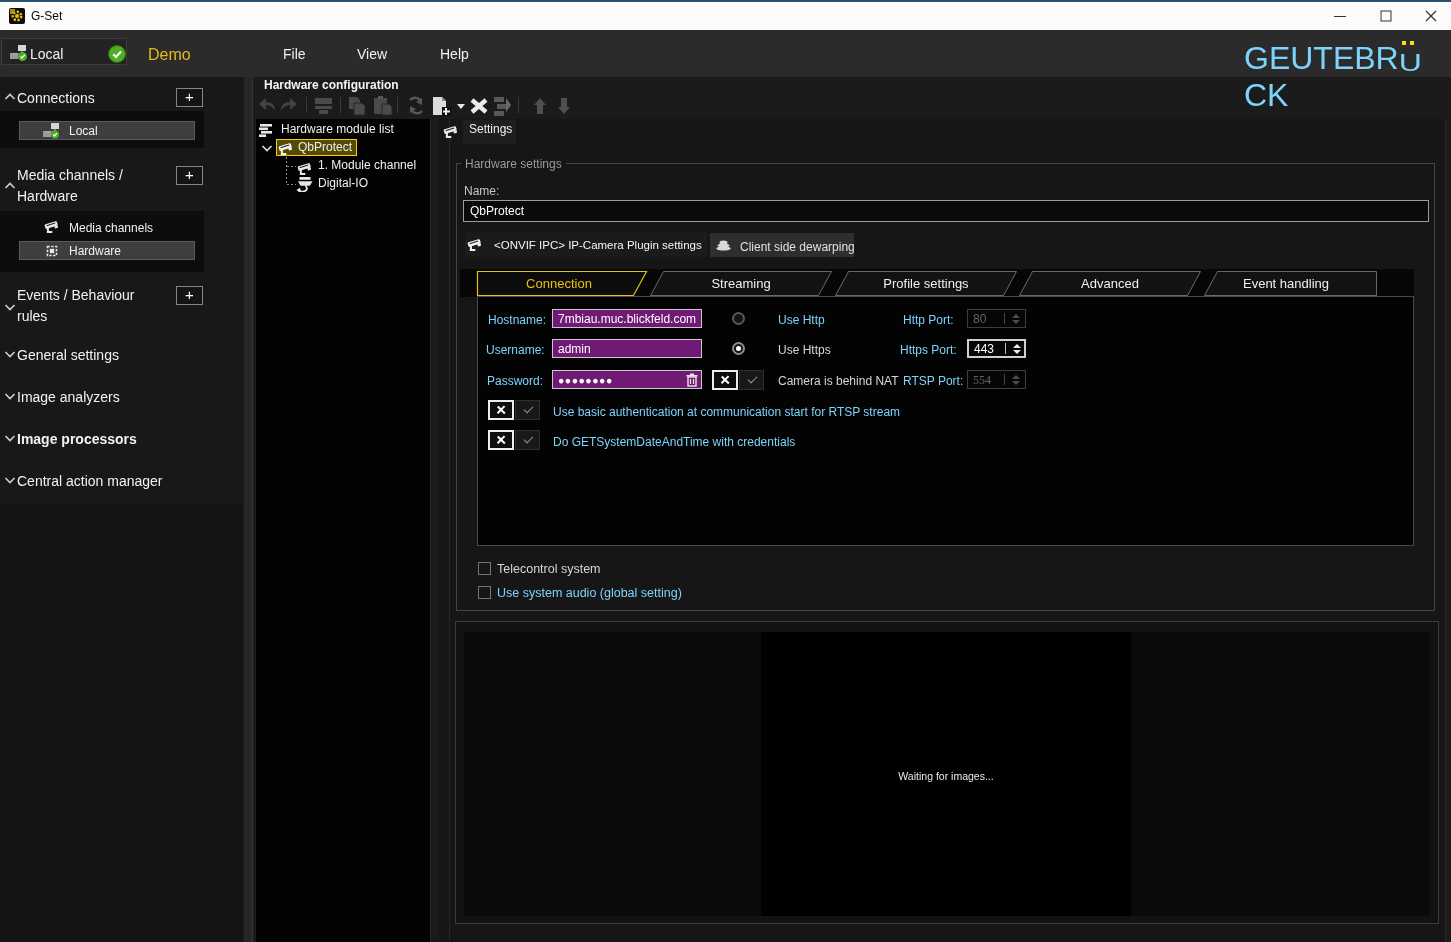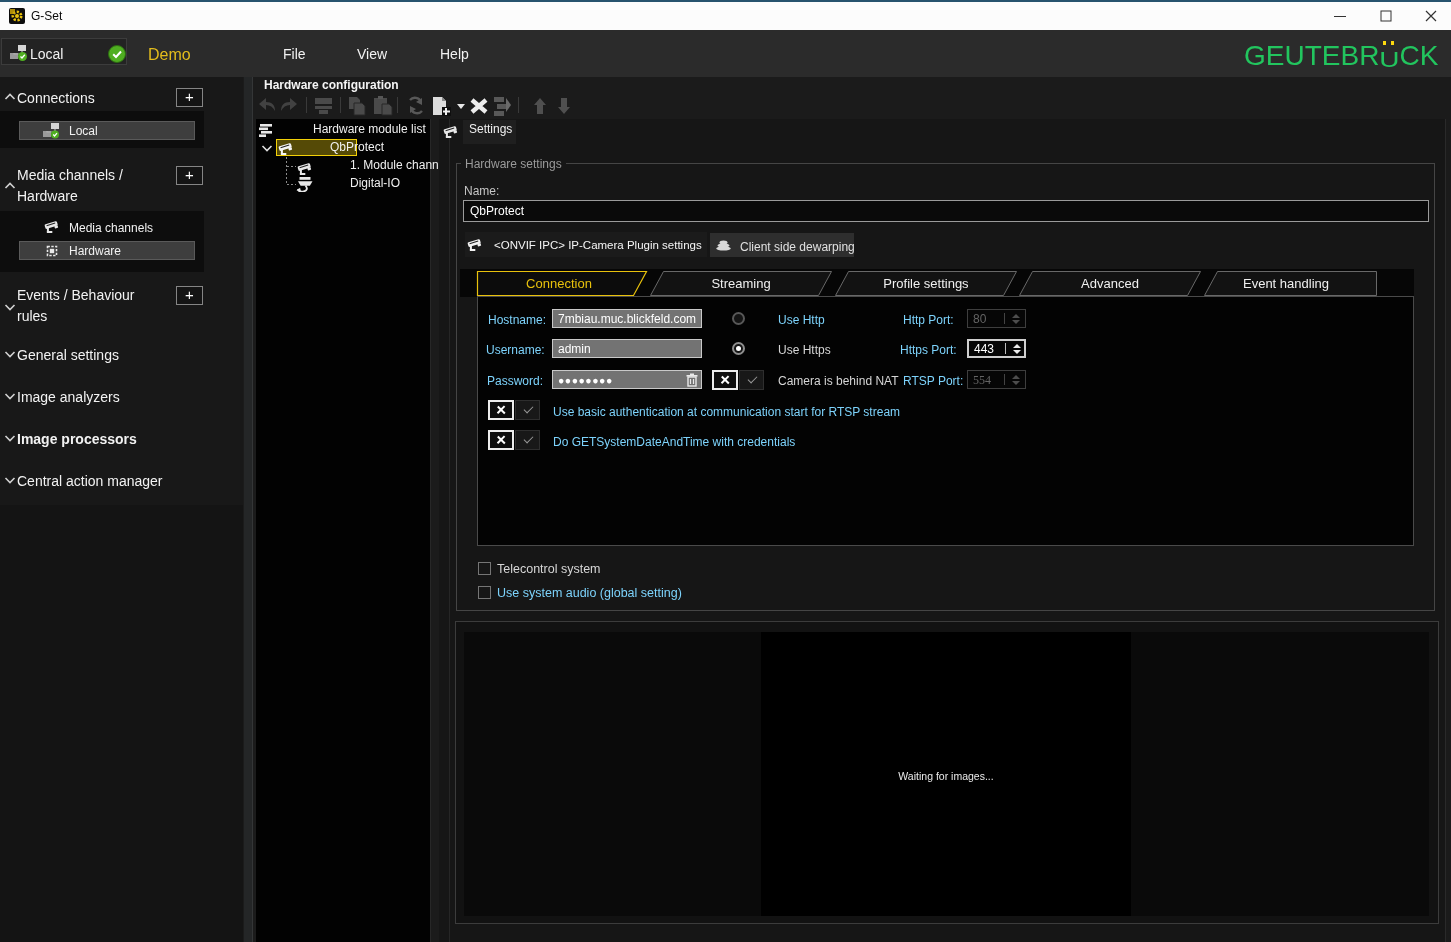--- a/index.html
+++ b/index.html
@@ -13,21 +13,21 @@
   #titlebar { left:0; top:2px; width:1451px; height:28px; background:#fcfcfc; }
   #apptitle { left:31px; top:9px; font-size:12px; color:#0a0a0a; }
   .winglyph { top:2px; height:28px; }
 
   
   #menubar { left:0; top:30px; width:1451px; height:47px; background:#2b2b2b; }
   #localbox { left:1px; top:38px; width:126px; height:27px; background:#232323; border:1px solid #3c3c3c; }
   #localtxt { left:30px; top:46px; font-size:14px; color:#f2f2f2; }
   #demotxt { left:148px; top:46px; font-size:16px; color:#e3bc1c; }
   .menuitem { top:46px; font-size:14px; color:#f2f2f2; }
-  #logo { left:1244px; top:40px; font-size:28px; color:#22c55e; letter-spacing:0px; }
+  #logo { left:1244px; top:40px; font-size:32px; color:#7dd3fc; letter-spacing:0px; }
   #logo .ue { position:relative; display:inline-block; }
   #logo .ue i { font-style:normal; display:inline-block; transform:scaleY(0.76); transform-origin:50% 100%; }
   #logo .ue::before { content:""; position:absolute; left:3.5px; top:1px; width:3.5px; height:3.5px;
     background:#fdd90f; box-shadow:8px 0 0 #fdd90f; }
 
   
   #sidebar { left:0; top:77px; width:243px; height:865px; background:#181818; }
   .sechead { position:absolute; left:17px; font-size:14px; color:#f2f2f2; line-height:21px; }
   .plusbtn { position:absolute; left:176px; width:27px; height:19px; background:#141414;
     border:1px solid #858585; color:#fff; text-align:center; line-height:16px; font-size:15px; font-weight:400; }
@@ -35,21 +35,21 @@
   .selrow { position:absolute; left:19px; width:176px; height:19px; background:#3e3e3e;
     border:1px solid #5a5a5a; }
   .rowtxt { position:absolute; font-size:12px; color:#f2f2f2; }
   .chev { position:absolute; left:4px; }
 
   
   #hwconf { left:264px; top:78px; font-size:12px; font-weight:bold; color:#f5f5f5; }
 
   
   #tree { left:256px; top:119px; width:175px; height:823px; background:#020202; border-right:1px solid #272727; }
-  .treetxt { position:absolute; font-size:12px; color:#f0f0f0;margin-left:32px; }
+  .treetxt { position:absolute; font-size:12px; color:#f0f0f0; }
   #qbbox { left:276px; top:139px; width:81px; height:17px; background:#554a06; border:1px solid #f2d008; }
   .dotv { position:absolute; width:1px; background-image:linear-gradient(#8a8a8a 50%, transparent 50%);
     background-size:1px 4px; }
   .doth { position:absolute; height:1px; background-image:linear-gradient(90deg,#8a8a8a 50%, transparent 50%);
     background-size:4px 1px; }
 
   
   #setpanel { left:439px; top:119px; width:1007px; height:823px; background:#161616; border-right:1px solid #2a2a2a; }
   #stabbg { left:463px; top:120px; width:53px; height:24px; background:#1f1f1f; }
   #stabtxt { left:469px; top:122px; font-size:12px; color:#f0f0f0; }
@@ -63,21 +63,21 @@
 
   #pluginrow { left:465px; top:232px; width:242px; height:25px; background:#1b1b1b; }
   #plugintxt { left:494px; top:239px; font-size:11.5px; color:#f5f5f5; }
   #dewarpbtn { left:710px; top:233px; width:144px; height:24px; background:#2e2e2e; }
   #dewarptxt { left:740px; top:240px; font-size:12px; color:#e0e0e0; }
 
   
   #formbox { left:477px; top:296px; width:937px; height:250px; background:#030303; border:1px solid #4a4a4a; }
   .flabel { position:absolute; font-size:12px; color:#7dd3fc; }
   .fwhite { position:absolute; font-size:12px; color:#d6d6d6; }
-  .finput { position:absolute; width:150px; height:19px; background:#737373; border:1px solid #c9c9c9;
+  .finput { position:absolute; width:150px; height:19px; background:#701a75; border:1px solid #c9c9c9;
     color:#fff; font-size:12px; padding-left:5px; line-height:18px; }
 
   .portbox { position:absolute; width:59px; height:19px; background:#060606; border:1px solid #3e3e3e; }
   .portbox .num { position:absolute; left:5px; top:2px; font-size:12px; color:#646464; }
   .portbox .pdiv { position:absolute; left:36px; top:3px; width:1px; height:11px; background:#434343; }
   .portbox .up { position:absolute; left:44px; top:4px; width:0; height:0;
     border-left:4px solid transparent; border-right:4px solid transparent; border-bottom:4px solid #4d4d4d; }
   .portbox .dn { position:absolute; left:44px; top:10px; width:0; height:0;
     border-left:4px solid transparent; border-right:4px solid transparent; border-top:4px solid #4d4d4d; }
   .portbox.en { border:2px solid #cfcfcf; } .portbox.en .num { top:1px; } .portbox.en .pdiv { top:2px; } .portbox.en .up { top:3px; } .portbox.en .dn { top:9px; }

